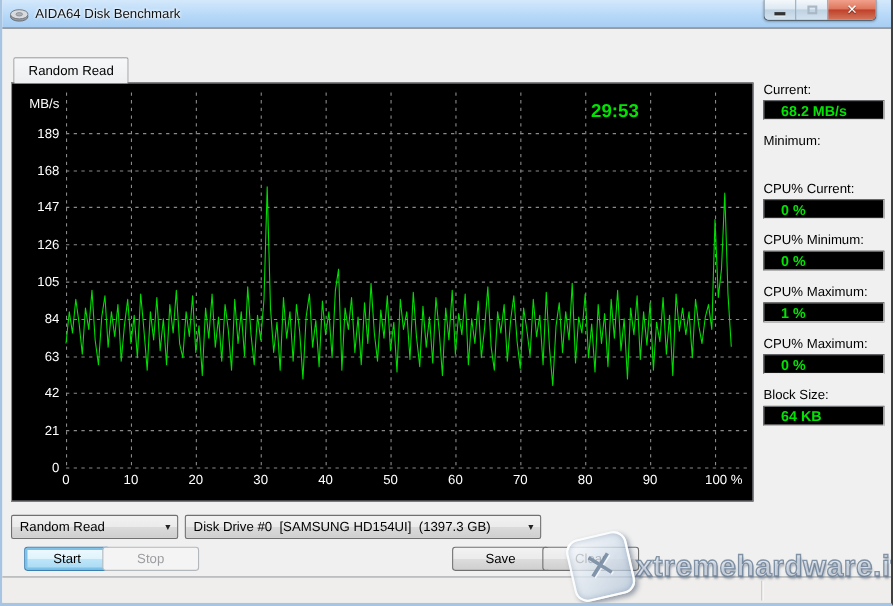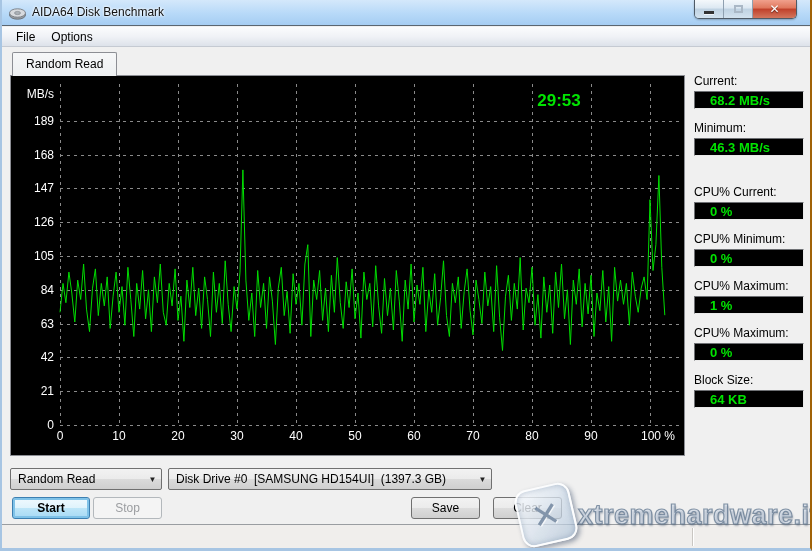--- a/index.html
+++ b/index.html
@@ -1,20 +1,20 @@
 <!DOCTYPE html>
 <html><head>
 <meta charset="utf-8">
 <style>
   * { margin:0; padding:0; box-sizing:border-box; }
   html,body { width:812px; height:551px; background:#d4d0c8; overflow:hidden; }
   body { font-family:"Liberation Sans","DejaVu Sans",sans-serif; font-size:12px; color:#000; }
 
   .window { position:relative; width:812px; height:551px;
-    border-left:2px solid #a7c5e3; border-right:2px solid #a16207; border-bottom:3px solid #a7c5e3;
+    border-left:2px solid #a7c5e3; border-right:2px solid #404040; border-bottom:3px solid #a7c5e3;
     background:#f0f0f0; overflow:hidden; }
 
   
   .titlebar { position:absolute; left:0; top:0; width:100%; height:26px;
     background:linear-gradient(#d4e8fb 0%, #b7d9f8 55%, #a6cdf2 100%);
     border-bottom:1px solid #5b6670; }
   .title-icon { position:absolute; left:7px; top:5px; width:17px; height:15px; }
   .title-text { position:absolute; left:30px; top:5px; font-size:12px; color:#111;
     text-shadow:0 0 3px #fff,0 0 3px #fff; }
   .winbtns { position:absolute; right:13px; top:0; display:flex; height:19px;
@@ -58,26 +58,26 @@
 
   
   .combo { position:absolute; top:468px; height:22px; border:1px solid #707070; border-radius:2px;
     background:linear-gradient(#f2f2f2 0%, #ebebeb 50%, #dbdbdb 50%, #cfcfcf 100%);
     display:flex; align-items:center; cursor:default; }
   .combo-text { flex:1; padding:0 7px; white-space:pre; overflow:hidden; }
   .combo-arrow { width:17px; text-align:center; font-size:8px; color:#222; }
   .combo.benchmark { left:8px; width:152px; }
   .combo.drive { left:166px; width:324px; }
 
-  .btn { position:absolute; top:497px; width:69px; height:22px; border:1px solid #707070; border-radius:3px;
+  .btn { position:absolute; top:497px; width:88px; height:22px; border:1px solid #707070; border-radius:3px;
     background:linear-gradient(#f2f2f2 0%, #ebebeb 50%, #dddddd 50%, #cfcfcf 100%);
     font-family:inherit; font-size:12px; color:#000; text-align:center; line-height:20px; cursor:default; }
-  .btn.start { left:10px; width:78px; border-color:#3c7fb1;
+  .btn.start { left:20px; width:78px; border-color:#3c7fb1;
     background:linear-gradient(#f0f9fe 0%, #dff3fc 50%, #bee6f8 50%, #a7d9f5 100%);
-    box-shadow:inset 0 0 0 2px #7fc2e8;font-weight:bold; }
+    box-shadow:inset 0 0 0 2px #7fc2e8; }
   .btn.stop { left:91px; border-color:#b3b8bc; background:#f4f4f4; color:#9b9da0; box-shadow:none; }
   .btn.save { left:409px; }
   .btn.clear { left:491px; }
 
   
   .statusbar { position:absolute; left:0; top:524px; width:100%; height:24px;
     background:#f0eeec; border-top:1px solid #9a9da1; }
   .status-sep { position:absolute; left:690px; top:3px; width:1px; height:18px;
     background:#c9c6c2; box-shadow:1px 0 0 #fff; }
 
@@ -112,24 +112,20 @@
         </div>
       <div class="winbtn">
           <div class="glyph-max"></div>
         </div>
       <div class="winbtn close">
           <span class="glyph-close">✕</span>
         </div>
     </div>
   </div>
 
-  <div class="menubar">
-    <span class="menu-item">File</span>
-    <span class="menu-item">Options</span>
-  </div>
 
   <div class="tab">Random Read</div>
 
   <div class="chart-panel">
     <svg id="chart-svg" width="673" height="379" viewBox="0 0 673 379">
         <line x1="49.5" y1="8" x2="49.5" y2="349" stroke="#8a8a8a" stroke-width="1" stroke-dasharray="3 4"></line>
         <line x1="108.5" y1="8" x2="108.5" y2="349" stroke="#8a8a8a" stroke-width="1" stroke-dasharray="3 4"></line>
         <line x1="167.5" y1="8" x2="167.5" y2="349" stroke="#8a8a8a" stroke-width="1" stroke-dasharray="3 4"></line>
         <line x1="226.5" y1="8" x2="226.5" y2="349" stroke="#8a8a8a" stroke-width="1" stroke-dasharray="3 4"></line>
         <line x1="285.5" y1="8" x2="285.5" y2="349" stroke="#8a8a8a" stroke-width="1" stroke-dasharray="3 4"></line>
@@ -176,21 +172,20 @@
       </svg>
   </div>
 
   <div class="stats-panel" id="stats-panel">
       <div class="stat-group">
         <div class="stat-label">Current:</div>
         <div class="stat-value">68.2 MB/s</div>
       </div>
       <div class="stat-group">
         <div class="stat-label">Minimum:</div>
-        <div class="stat-value">46.3 MB/s</div>
       </div>
       <div class="stat-group gap-top">
         <div class="stat-label">CPU% Current:</div>
         <div class="stat-value">0 %</div>
       </div>
       <div class="stat-group">
         <div class="stat-label">CPU% Minimum:</div>
         <div class="stat-value">0 %</div>
       </div>
       <div class="stat-group">

